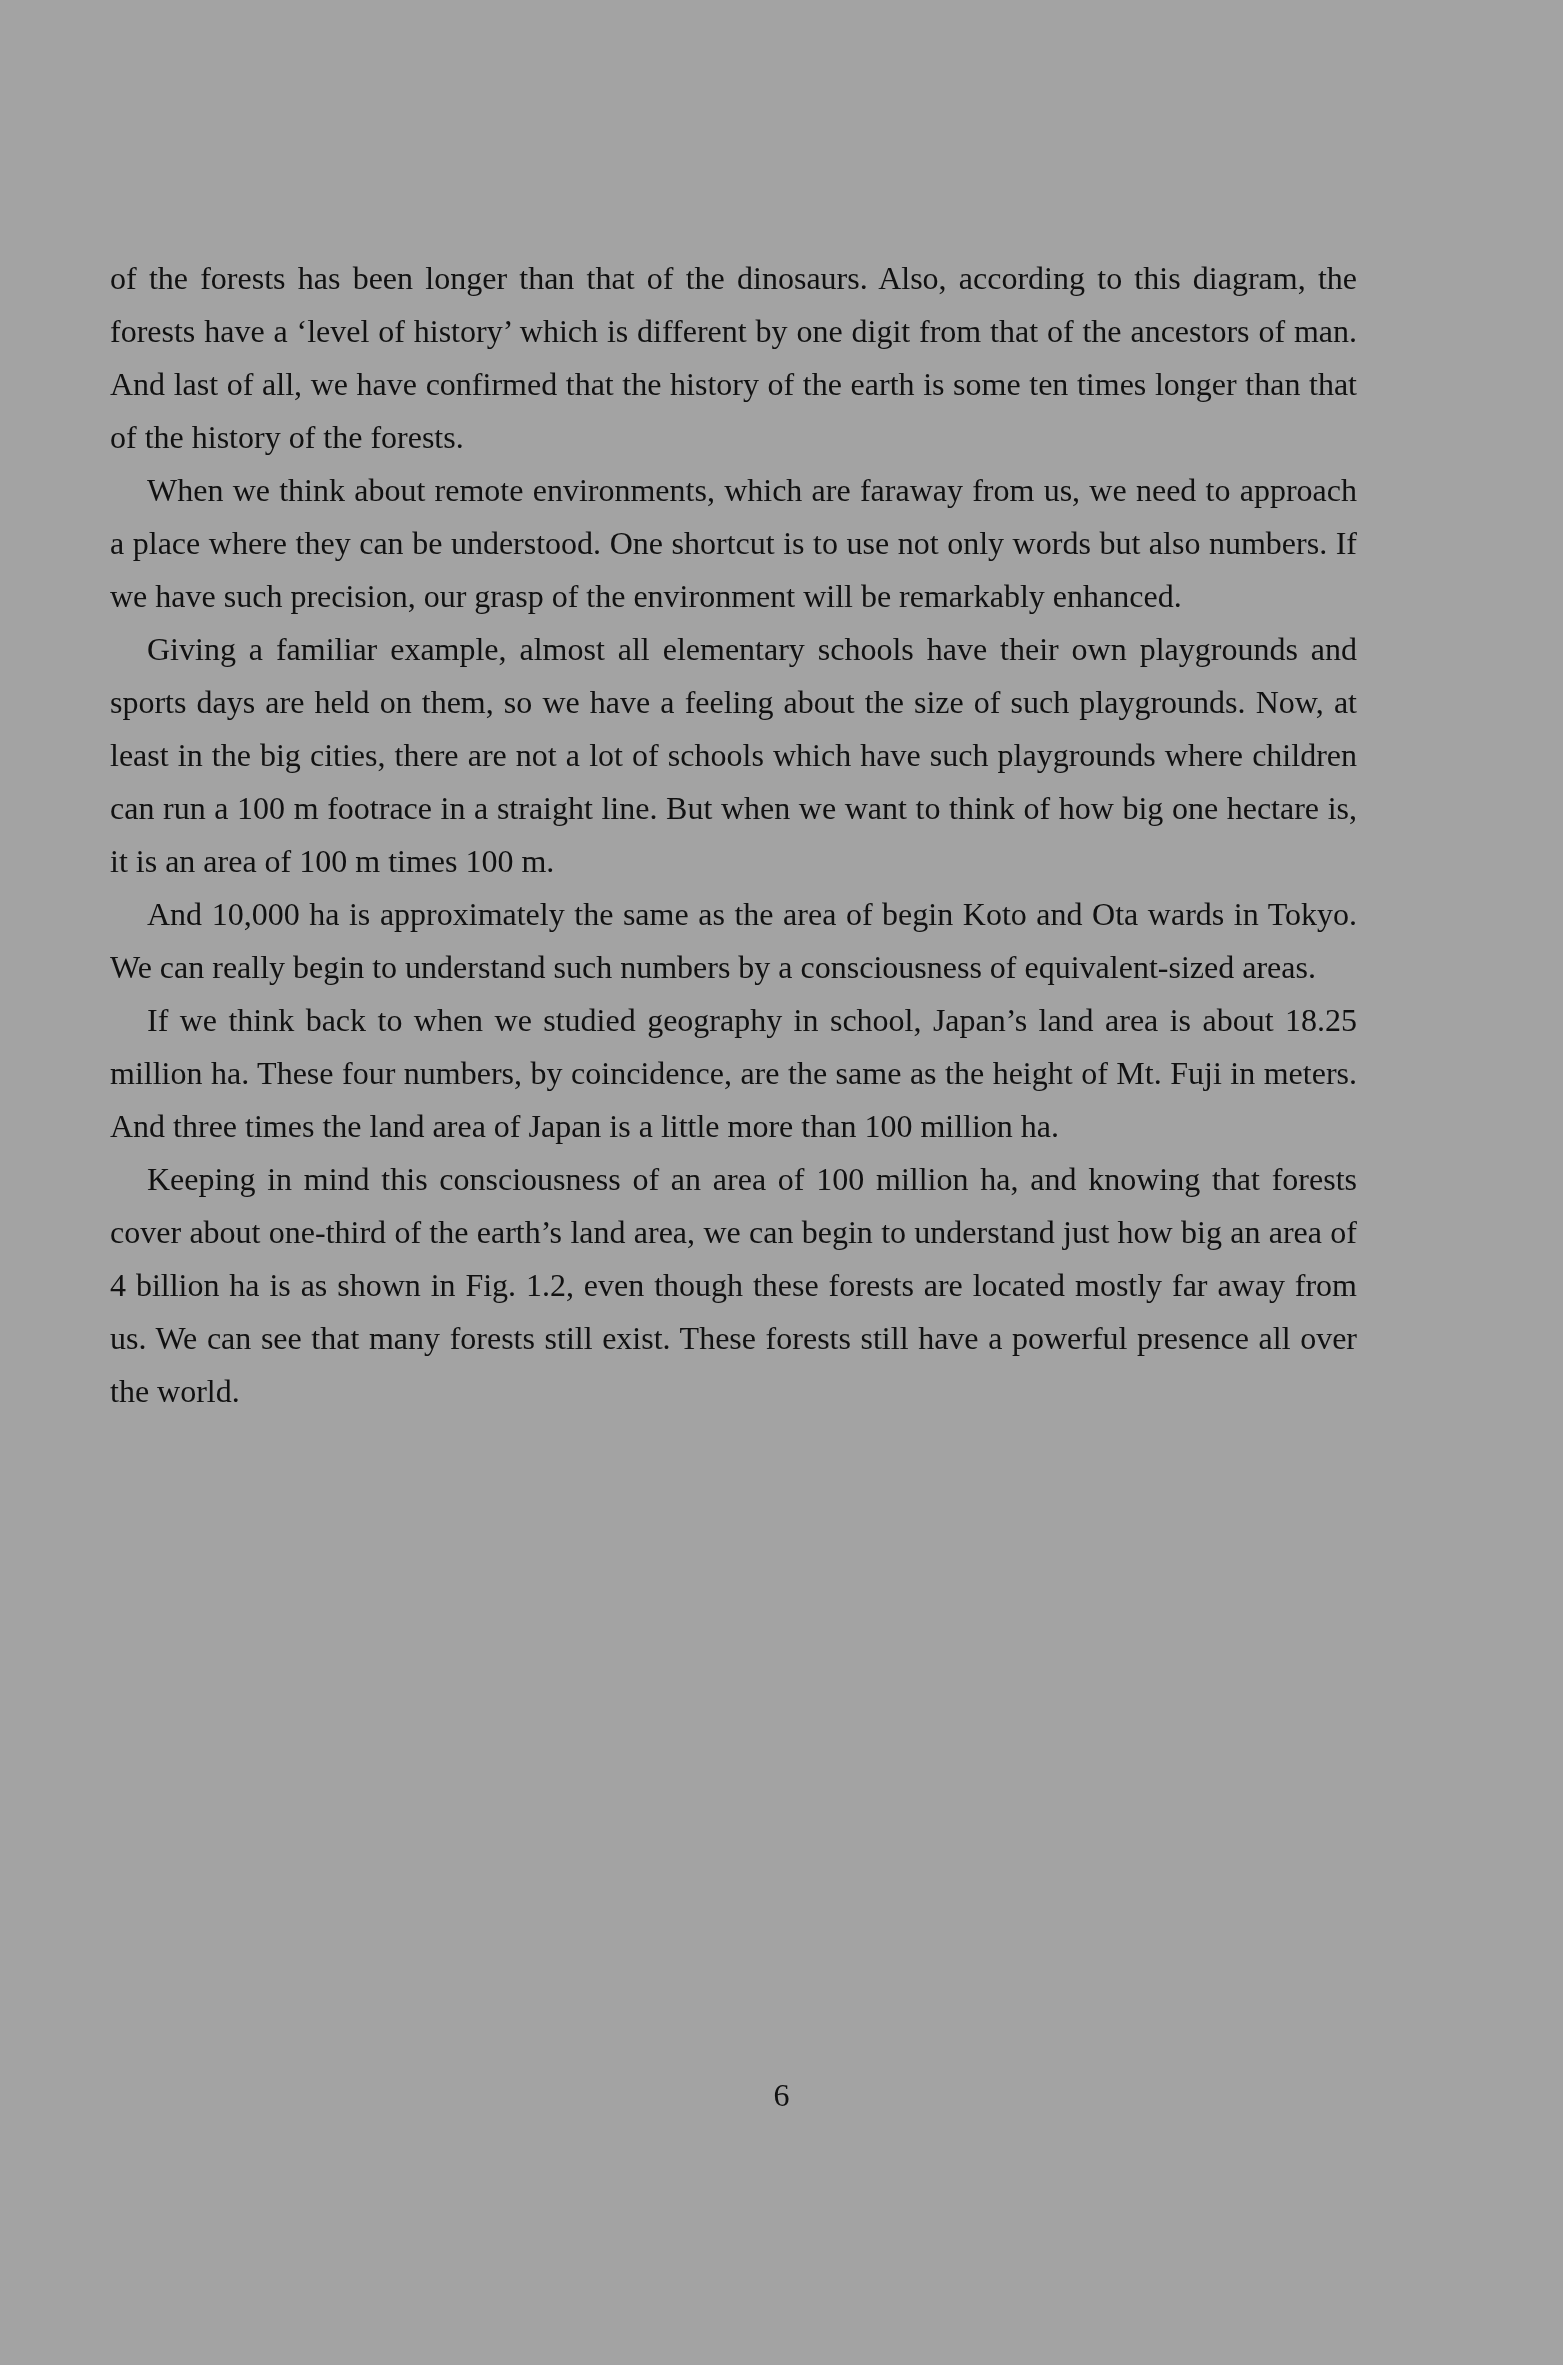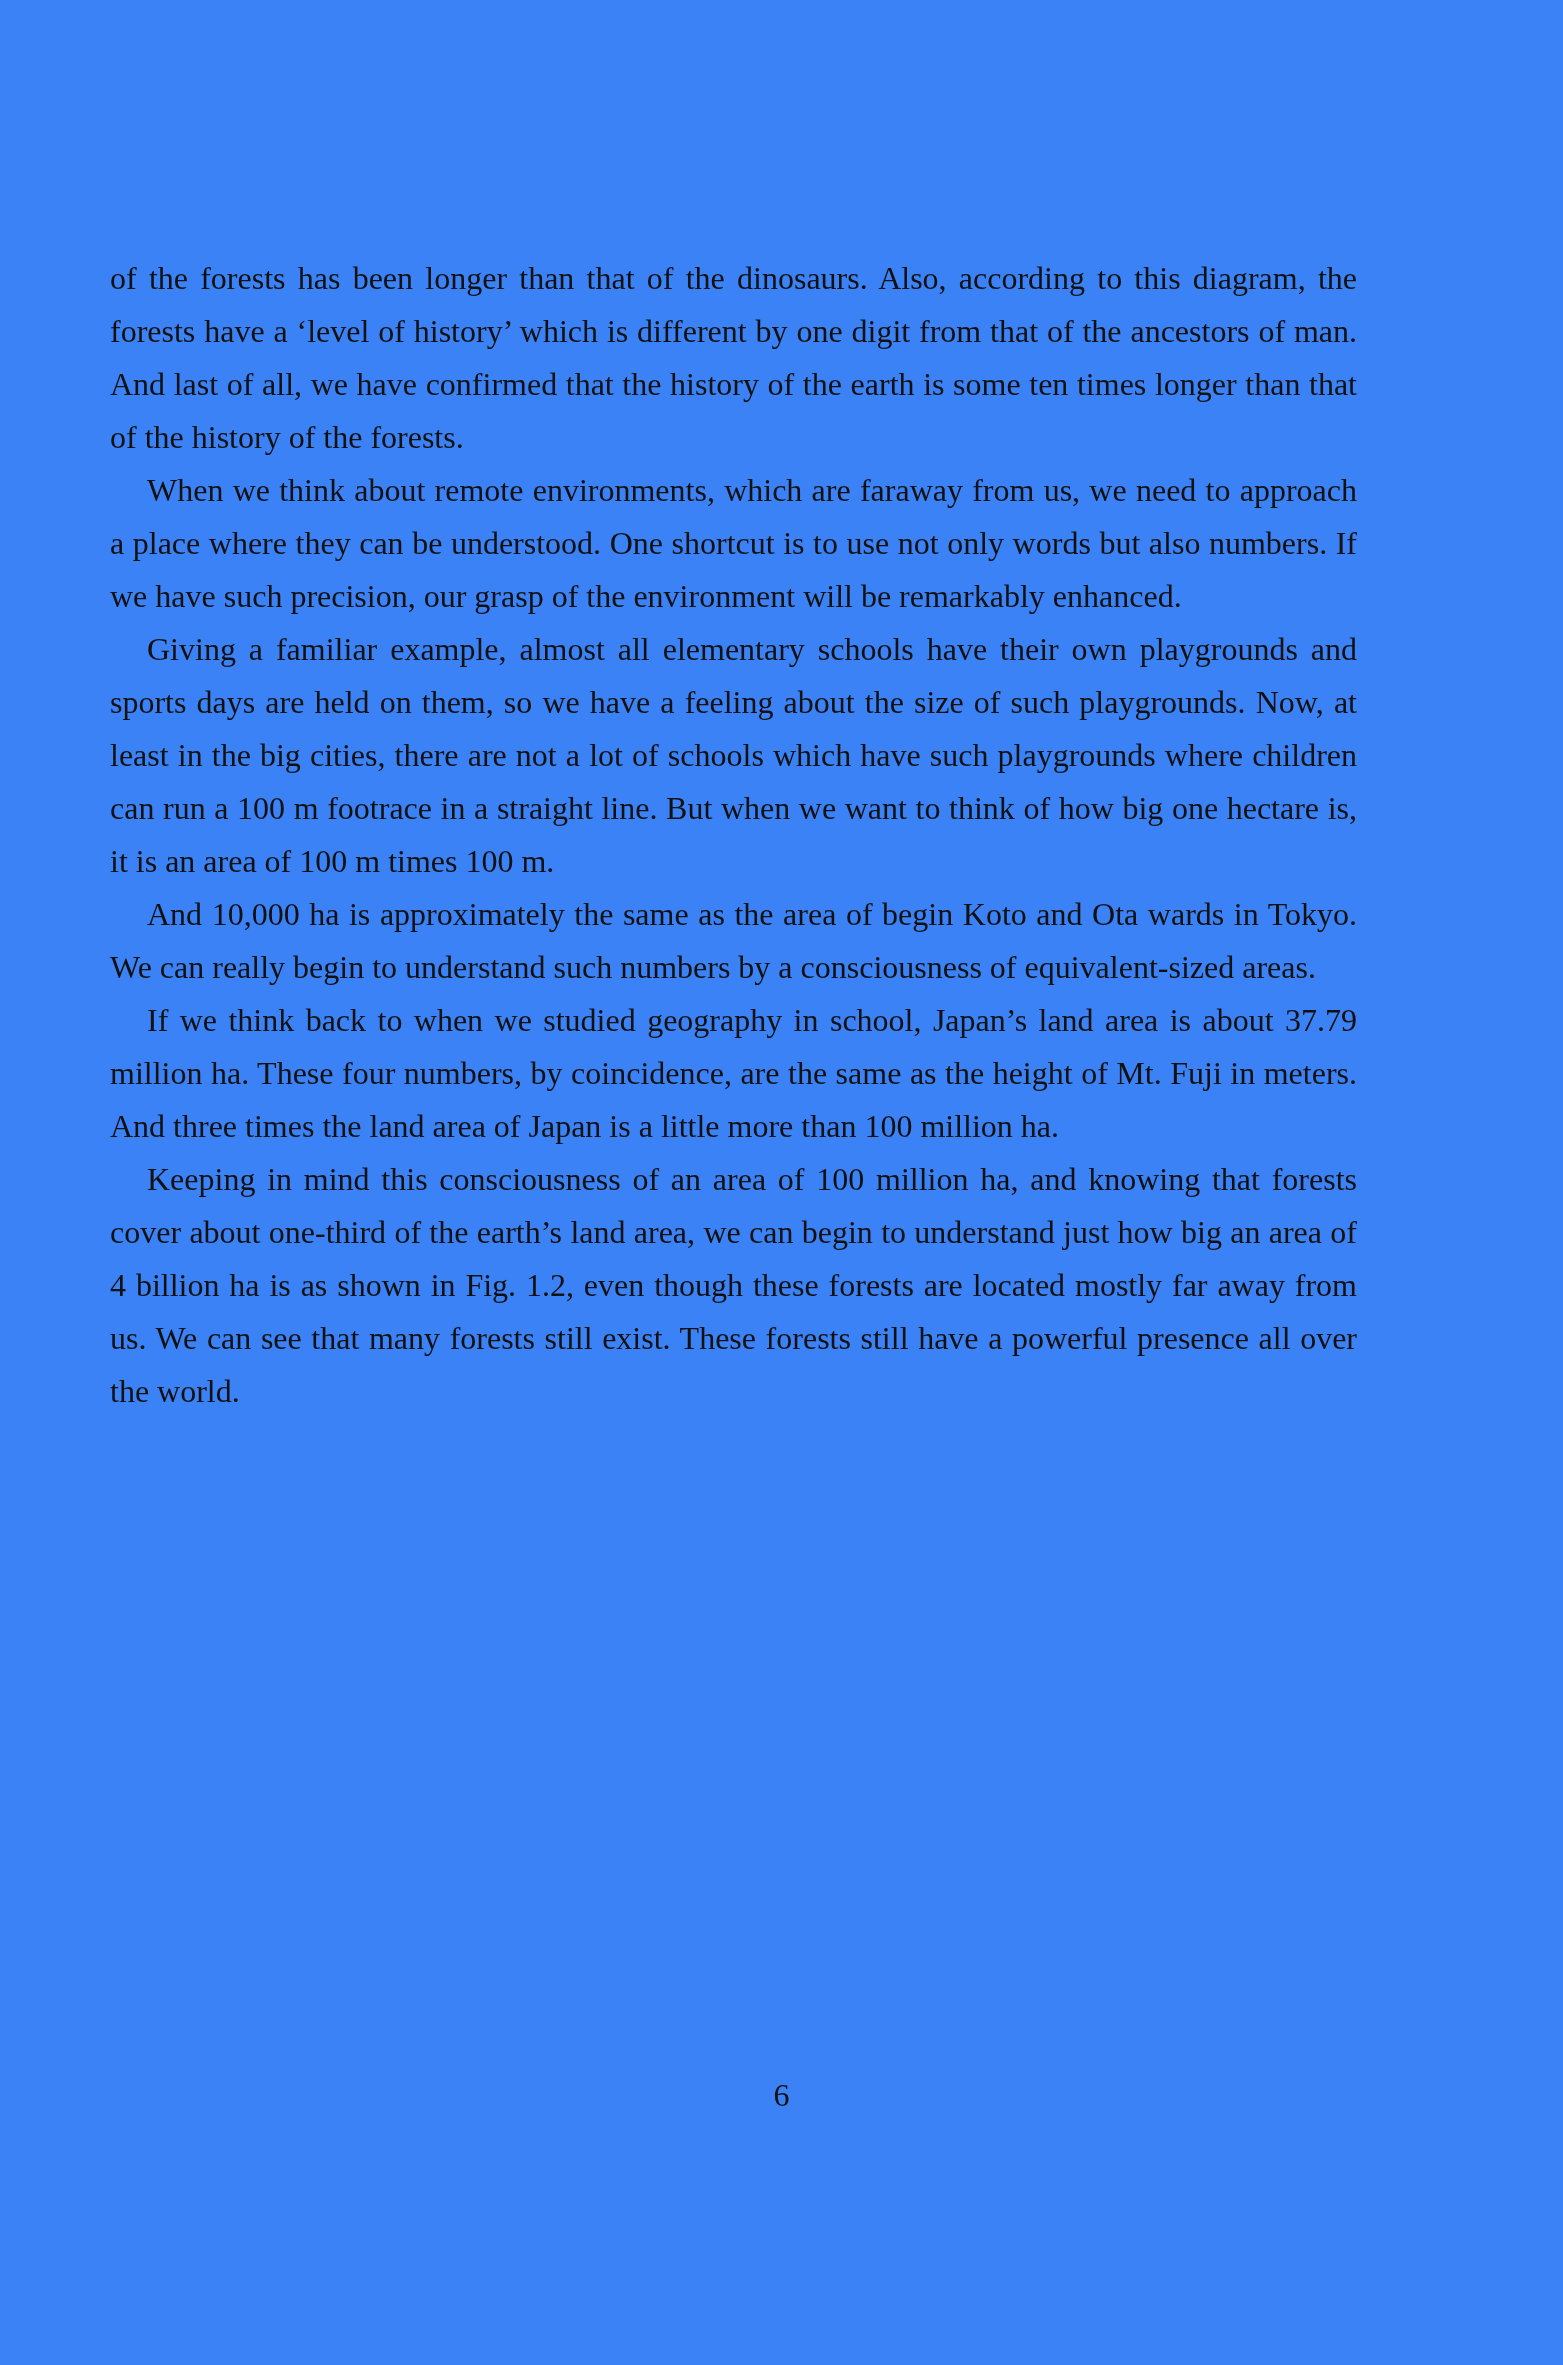--- a/index.html
+++ b/index.html
@@ -1,19 +1,19 @@
 <!DOCTYPE html>
 <html style="font-size:10.8px"><head>
 <meta charset="utf-8">
 <style>
   html, body { margin: 0; padding: 0; background: #ffffff; }
   body { width: 1563px; height: 2366px; position: relative; overflow: hidden; }
   .page {
     position: absolute; left: 0; top: 0; width: 1563px; height: 2366px;
-    background: #3b82f6;
+    background: #a3a3a3;
   }
   .body-text {
     position: absolute; left: 110px; top: 252px; width: 1247px;
     font-family: "Liberation Serif", "DejaVu Serif", serif;
     font-size: 32px; line-height: 53px; color: #111111;
   }
   .para {
     margin: 0; text-align: justify; text-indent: 37px;
     hyphens: none;
   }
@@ -28,18 +28,18 @@
 </style>
 </head>
 <body>
 
 <div class="page">
   <div class="body-text">
     <p class="para continuation">of the forests has been longer than that of the dinosaurs. Also, according to this diagram, the forests have a ‘level of history’ which is different by one digit from that of the ancestors of man. And last of all, we have confirmed that the history of the earth is some ten times longer than that of the history of the forests.</p>
     <p class="para">When we think about remote environments, which are faraway from us, we need to approach a place where they can be understood. One shortcut is to use not only words but also numbers. If we have such precision, our grasp of the environment will be remarkably enhanced.</p>
     <p class="para">Giving a familiar example, almost all elementary schools have their own playgrounds and sports days are held on them, so we have a feeling about the size of such playgrounds. Now, at least in the big cities, there are not a lot of schools which have such playgrounds where children can run a 100 m footrace in a straight line. But when we want to think of how big one hectare is, it is an area of 100 m times 100 m.</p>
     <p class="para">And 10,000 ha is approximately the same as the area of begin Koto and Ota wards in Tokyo. We can really begin to understand such numbers by a consciousness of equivalent-sized areas.</p>
-    <p class="para">If we think back to when we studied geography in school, Japan’s land area is about 37.79 million ha. These four numbers, by coincidence, are the same as the height of Mt. Fuji in meters. And three times the land area of Japan is a little more than 100 million ha.</p>
+    <p class="para">If we think back to when we studied geography in school, Japan’s land area is about 18.25 million ha. These four numbers, by coincidence, are the same as the height of Mt. Fuji in meters. And three times the land area of Japan is a little more than 100 million ha.</p>
     <p class="para">Keeping in mind this consciousness of an area of 100 million ha, and knowing that forests cover about one-third of the earth’s land area, we can begin to understand just how big an area of 4 billion ha is as shown in Fig. 1.2, even though these forests are located mostly far away from us. We can see that many forests still exist. These forests still have a powerful presence all over the world.</p>
   </div>
   <div class="page-number">6</div>
 </div>
 
 
 </body></html>

